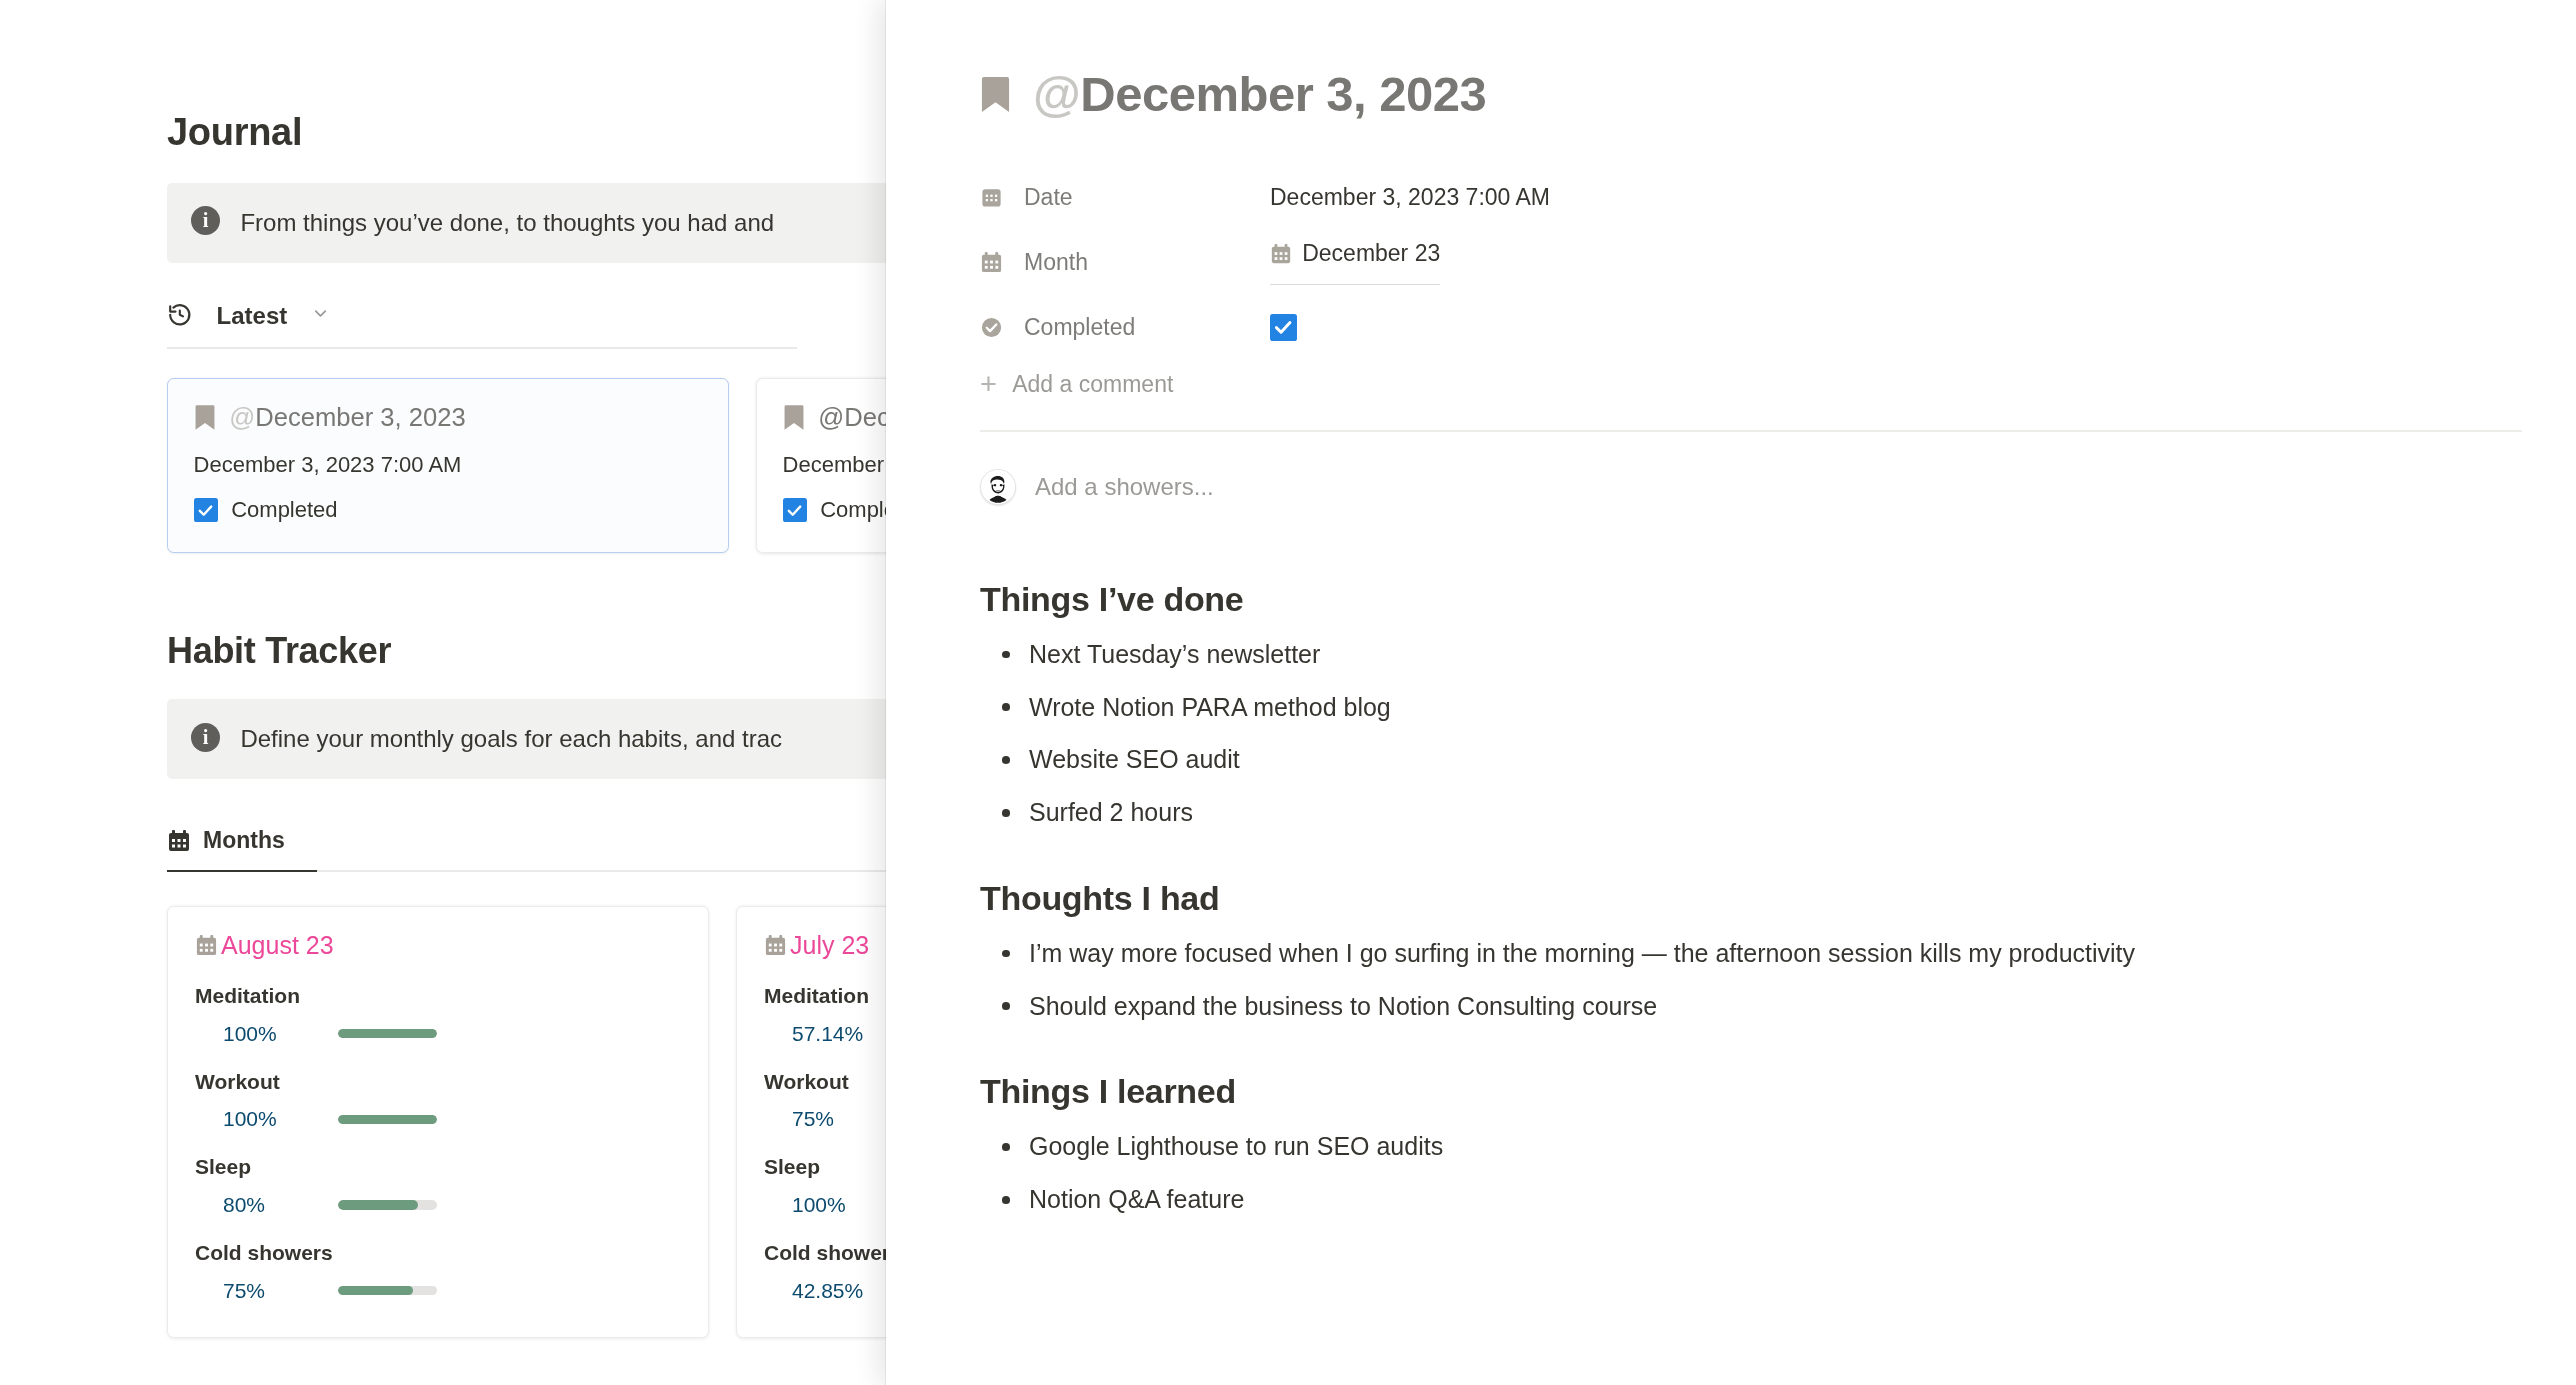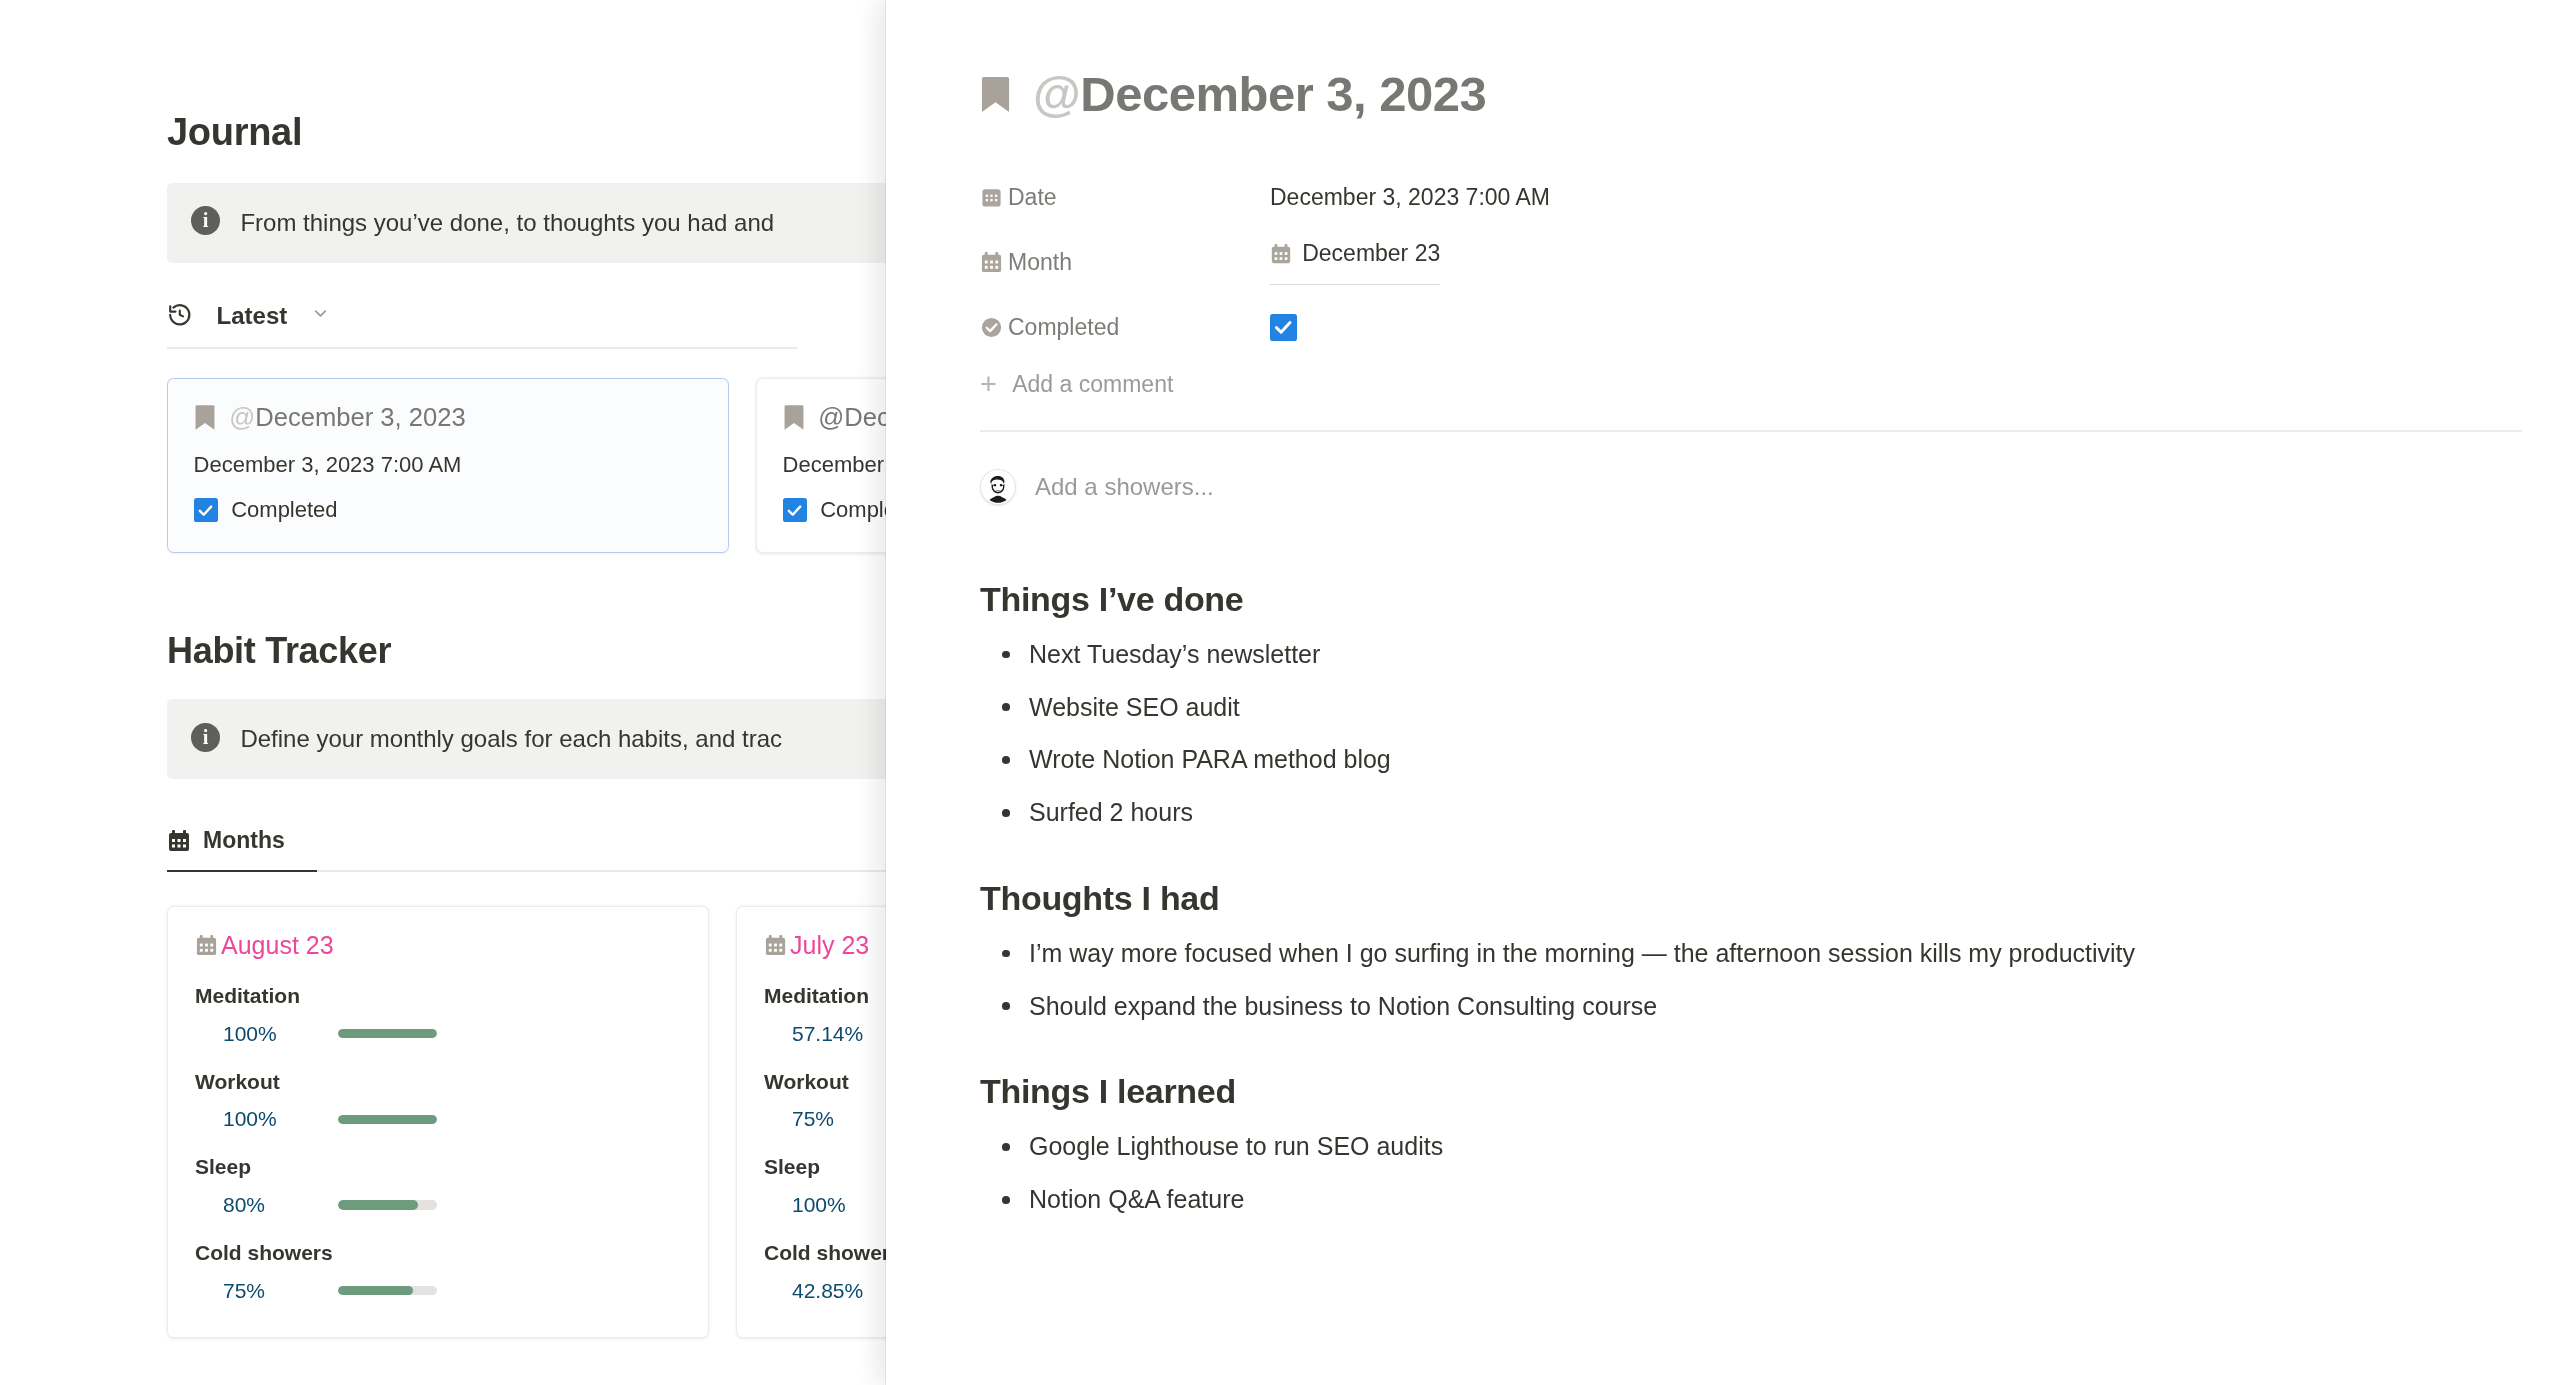--- a/index.html
+++ b/index.html
@@ -101,21 +101,21 @@
     font-size: 49px; font-weight: 700; color: #787774; letter-spacing: -0.5px;
   }
   .p-title .at { color: #c8c7c4; }
   .bookmark { color: #a8a29a; display: inline-flex; }
 
   .props { margin-top: 43px; }
   .prop {
     display: flex; align-items: center; height: 65px;
   }
   .prop-label {
-    display: flex; align-items: center; gap: 5px;
+    display: flex; align-items: center; gap: 21px;
     width: 290px; font-size: 23px; color: #7d7c78; flex: none;
   }
   .prop-ic { color:#a9a49c; display:inline-flex; }
   .prop-val { font-size: 23px; color: #37352f; display:flex; align-items:center; gap: 12px;}
   .rel-pill {
     display:inline-flex; align-items:center; gap: 10.2px;
     font-size: 23px; color:#37352f; border-bottom: 1.7px solid #dcdbd8; padding-bottom: 17px;
   }
   .chk-lg { width: 27px; height: 27px; background:#2383e2; border-radius: 2.6px;
             display:flex; align-items:center; justify-content:center; }
@@ -489,22 +489,22 @@
           </svg>
         </span>
         <span class="comment-ph">Add a showers...</span>
       </div>
 
       <div class="body">
 
         <h2 class="h-sec first">Things I’ve done</h2>
         <ul class="blist">
           <li>Next Tuesday’s newsletter</li>
+          <li>Wrote Notion PARA method blog</li>
           <li>Website SEO audit</li>
-          <li>Wrote Notion PARA method blog</li>
           <li>Surfed 2 hours</li>
         </ul>
 
         <h2 class="h-sec">Thoughts I had</h2>
         <ul class="blist">
           <li>I’m way more focused when I go surfing in the morning — the afternoon session kills my productivity</li>
           <li>Should expand the business to Notion Consulting course</li>
         </ul>
 
         <h2 class="h-sec">Things I learned</h2>

